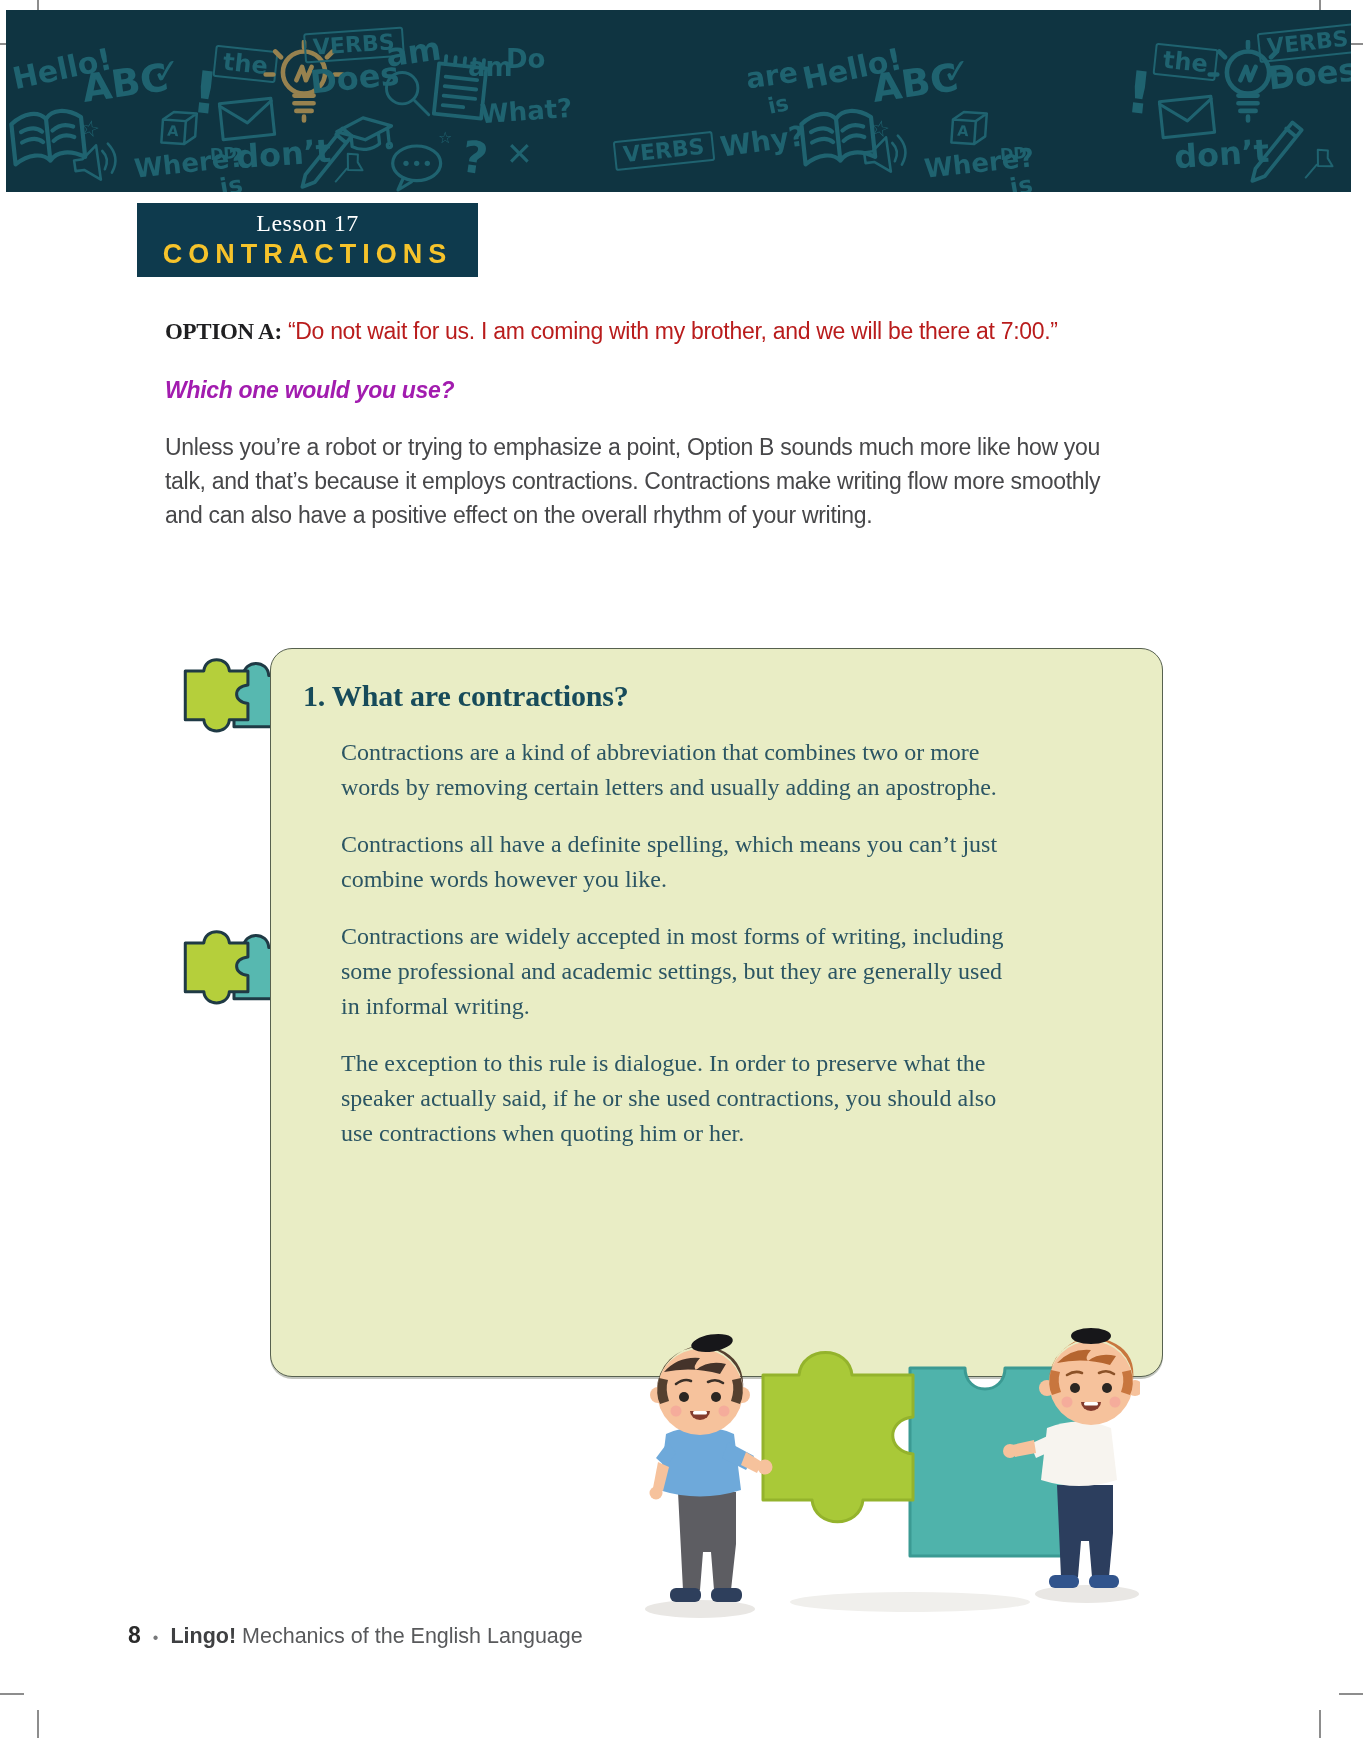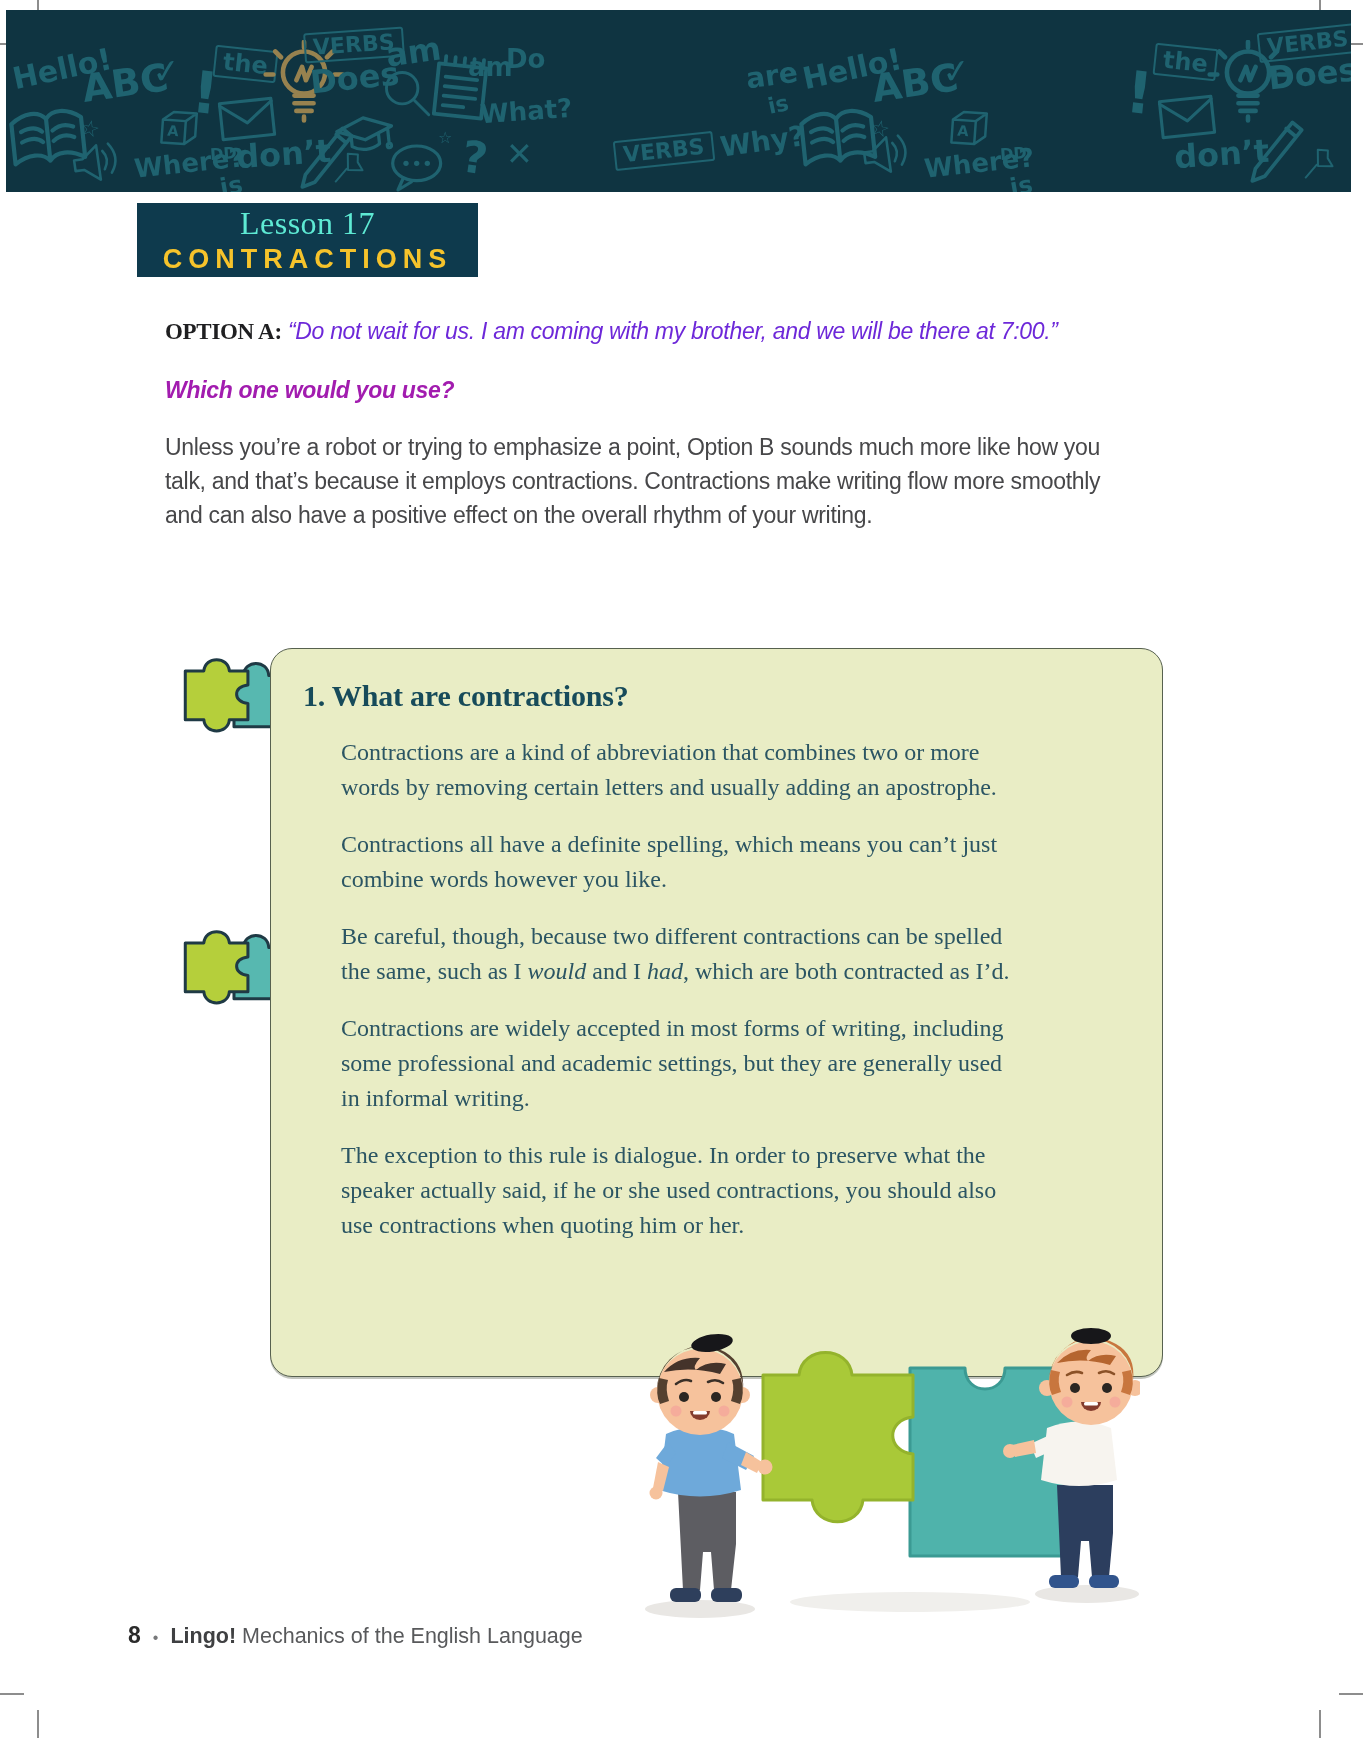--- a/index.html
+++ b/index.html
@@ -12,29 +12,29 @@
   
   #band{position:absolute;left:6px;top:10px;width:1345px;height:182px;background:#0f3441;overflow:hidden;}
   .dd{position:absolute;color:#1f6370;font-family:"DejaVu Sans",sans-serif;font-weight:600;
       white-space:nowrap;line-height:1;user-select:none;}
   .dd.boxed{border:2px solid #1f6370;padding:2px 7px;border-radius:3px;}
   .dd svg{display:block;fill:none;stroke:currentColor;stroke-width:2.4;stroke-linecap:round;stroke-linejoin:round;}
 
   
   #lesson-card{position:absolute;left:137px;top:203px;width:341px;height:74px;background:#0e3a4d;
                display:flex;flex-direction:column;align-items:center;justify-content:center;}
-  #lesson-label{color:#5eead4;font-family:"Liberation Serif",serif;font-size:32px;letter-spacing:.5px;}
+  #lesson-label{color:#ffffff;font-family:"Liberation Serif",serif;font-size:24px;letter-spacing:.5px;}
   #lesson-title{color:#f6c32b;font-weight:700;font-size:27px;letter-spacing:6px;margin-top:2px;}
 
   
   #intro{position:absolute;left:165px;top:314px;width:960px;color:#414042;font-size:23px;
          letter-spacing:-.3px;line-height:34px;}
   .opt{margin:0 0 17px 0;}
   .opt b{color:#1f1f21;font-weight:700;font-family:Liberation Serif, serif;}
-  .opt span{color:#6d28d9;font-style:italic;}
+  .opt span{color:#b91c1c;}
   #question{font-weight:700;font-style:italic;color:#a21caf;margin:24px 0 22px 0;}
   #intro-par{color:#474749;}
 
   
   #panel{position:absolute;left:270px;top:648px;width:893px;height:729px;background:#e9edc5;
          border:1.5px solid #57614f;border-radius:22px;box-sizing:border-box;
          padding:30px 60px 30px 32px;box-shadow:0 2px 0 rgba(80,90,70,.35);
          font-family:"Liberation Serif",serif;}
   .sec-h{color:#174b5a;font-weight:700;font-size:30px;margin:0;letter-spacing:-.2px;}
   .sec-h2{margin-top:56px;}
@@ -272,21 +272,20 @@
       <path fill="#57b8b0" d="M50,22 h8 c1,-14 21,-14 22,0 h12 v12 c13,2 13,16 0,18 v14 h-42 z"></path>
       <path fill="#b5cf3b" d="M8,18 h16 c1,-13 21,-13 22,0 h16 v12 c-13,1 -13,15 0,16 v14 h-16 c-1,13 -21,13 -22,0 h-16 z"></path>
     </g>
   </svg>
 
   <div id="panel">
     <h2 class="sec-h">1. What are contractions?</h2>
     <p class="sec-p">Contractions are a kind of abbreviation that combines two or more words by removing certain letters and usually adding an apostrophe.</p>
 
     <p class="sec-p">Contractions all have a definite spelling, which means you can’t just combine words however you like.</p>
-    <p class="sec-p"><span>Be careful, though, because two different contractions can be spelled the same, such as I </span><span class="it">would</span><span> and I </span><span class="it">had</span><span>, which are both contracted as I’d.</span></p>
     <p class="sec-p">Contractions are widely accepted in most forms of writing, including some professional and academic settings, but they are generally used in informal writing.</p>
     <p class="sec-p">The exception to this rule is dialogue. In order to preserve what the speaker actually said, if he or she used contractions, you should also use contractions when quoting him or her.</p>
   </div>
 
   <svg id="kids" viewBox="0 0 580 410">
 
     <ellipse cx="140" cy="399" rx="55" ry="9" fill="#e9e7e4"></ellipse>
     <ellipse cx="527" cy="384" rx="52" ry="9" fill="#e9e7e4"></ellipse>
     <ellipse cx="350" cy="392" rx="120" ry="10" fill="#f0efec"></ellipse>
 

